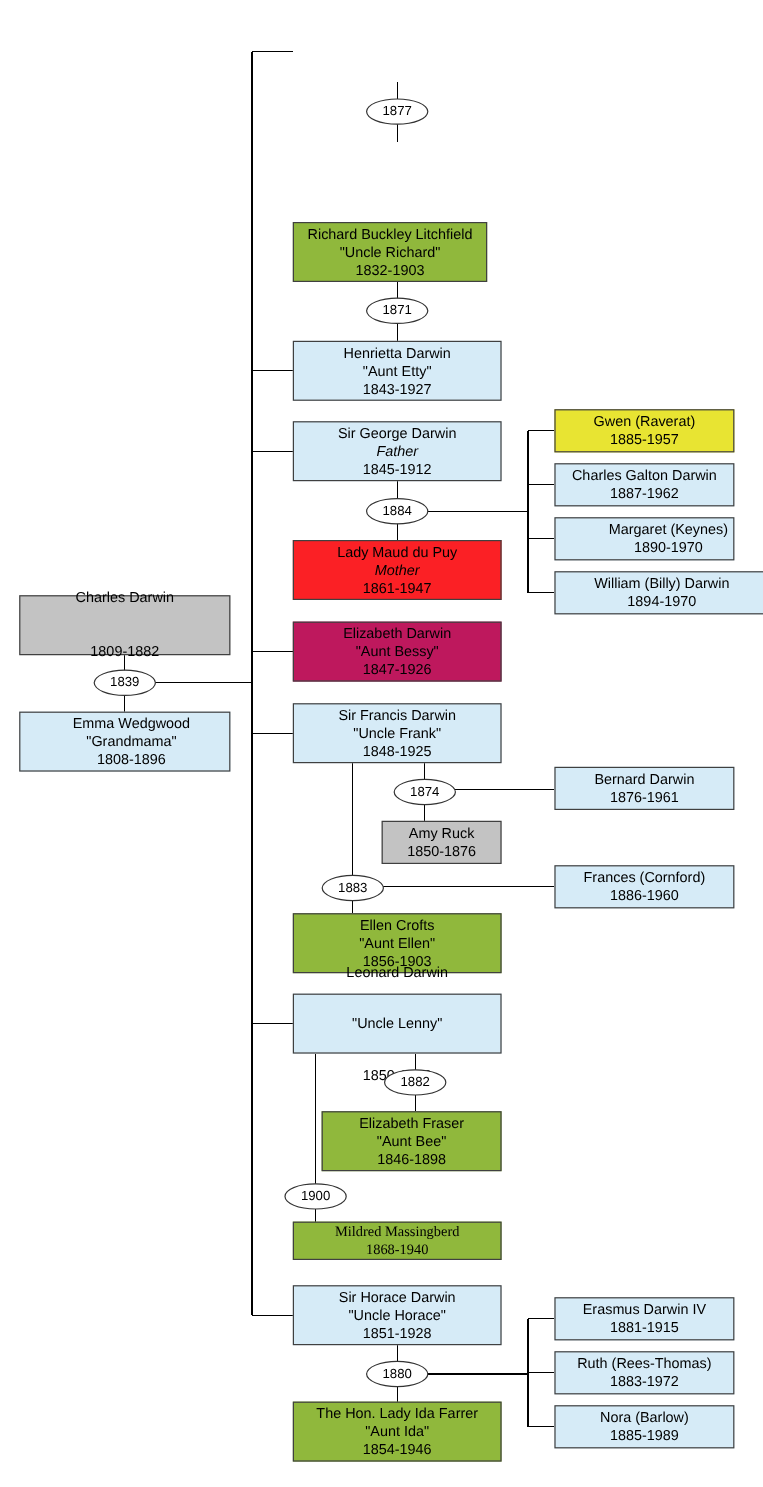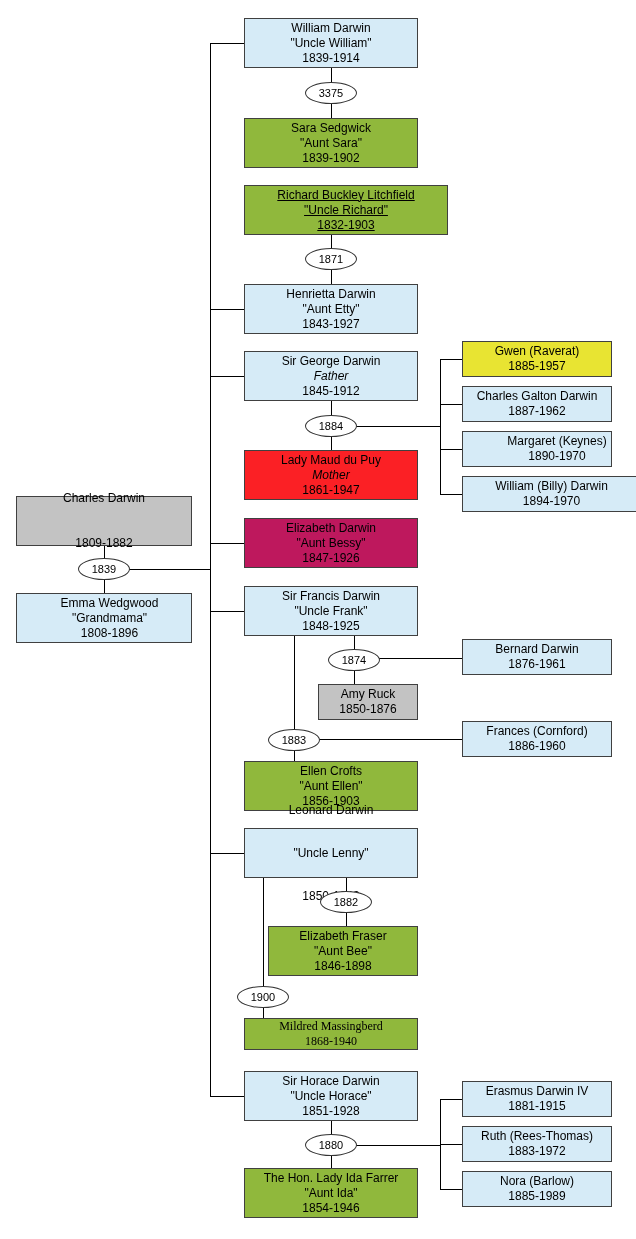--- a/index.html
+++ b/index.html
@@ -88,31 +88,21 @@
     </svg>
 <div class="person" style="left: 16px; top: 496px; width: 176px; height: 50px; background: rgb(195, 195, 195); gap: 30px;">
       <div class="pname">Charles Darwin</div>
       <div class="pyears">1809-1882</div>
     </div>
     <div class="person" style="left: 16px; top: 593px; width: 176px; height: 50px; background: rgb(214, 235, 247); padding-left: 11px;">
       <div class="pname">Emma Wedgwood</div>
       <div class="psub">"Grandmama"</div>
       <div class="pyears">1808-1896</div>
     </div>
-    <div class="person" style="left: 244px; top: 18px; width: 174px; height: 50px; background: rgb(214, 235, 247);">
-      <div class="pname">William Darwin</div>
-      <div class="psub">"Uncle William"</div>
-      <div class="pyears">1839-1914</div>
-    </div>
-    <div class="person" style="left: 244px; top: 118px; width: 174px; height: 50px; background: rgb(144, 184, 60);">
-      <div class="pname">Sara Sedgwick</div>
-      <div class="psub">"Aunt Sara"</div>
-      <div class="pyears">1839-1902</div>
-    </div>
-    <div class="person" style="left: 244px; top: 185px; width: 204px; height: 50px; background: rgb(144, 184, 60); text-decoration: underline;">
+    <div class="person" style="left: 244px; top: 185px; width: 162px; height: 50px; background: rgb(144, 184, 60);">
       <div class="pname">Richard Buckley Litchfield</div>
       <div class="psub">"Uncle Richard"</div>
       <div class="pyears">1832-1903</div>
     </div>
     <div class="person" style="left: 244px; top: 284px; width: 174px; height: 50px; background: rgb(214, 235, 247);">
       <div class="pname">Henrietta Darwin</div>
       <div class="psub">"Aunt Etty"</div>
       <div class="pyears">1843-1927</div>
     </div>
     <div class="person" style="left: 244px; top: 351px; width: 174px; height: 50px; background: rgb(214, 235, 247);">
@@ -198,21 +188,21 @@
     </div>
     <div class="person" style="left: 462px; top: 1126px; width: 150px; height: 36px; background: rgb(214, 235, 247);">
       <div class="pname">Ruth (Rees-Thomas)</div>
       <div class="pyears">1883-1972</div>
     </div>
     <div class="person" style="left: 462px; top: 1171px; width: 150px; height: 36px; background: rgb(214, 235, 247);">
       <div class="pname">Nora (Barlow)</div>
       <div class="pyears">1885-1989</div>
     </div>
     <div class="oval" style="left: 78px; top: 558px;">1839</div>
-    <div class="oval" style="left: 305px; top: 82px;">3375</div>
+    <div class="oval" style="left: 305px; top: 82px;">1877</div>
     <div class="oval" style="left: 305px; top: 248px;">1871</div>
     <div class="oval" style="left: 305px; top: 415px;">1884</div>
     <div class="oval" style="left: 328px; top: 649px;">1874</div>
     <div class="oval" style="left: 268px; top: 729px;">1883</div>
     <div class="oval" style="left: 320px; top: 891px;">1882</div>
     <div class="oval" style="left: 237px; top: 986px;">1900</div>
     <div class="oval" style="left: 305px; top: 1134px;">1880</div>
   </div>
 
 </body></html>

